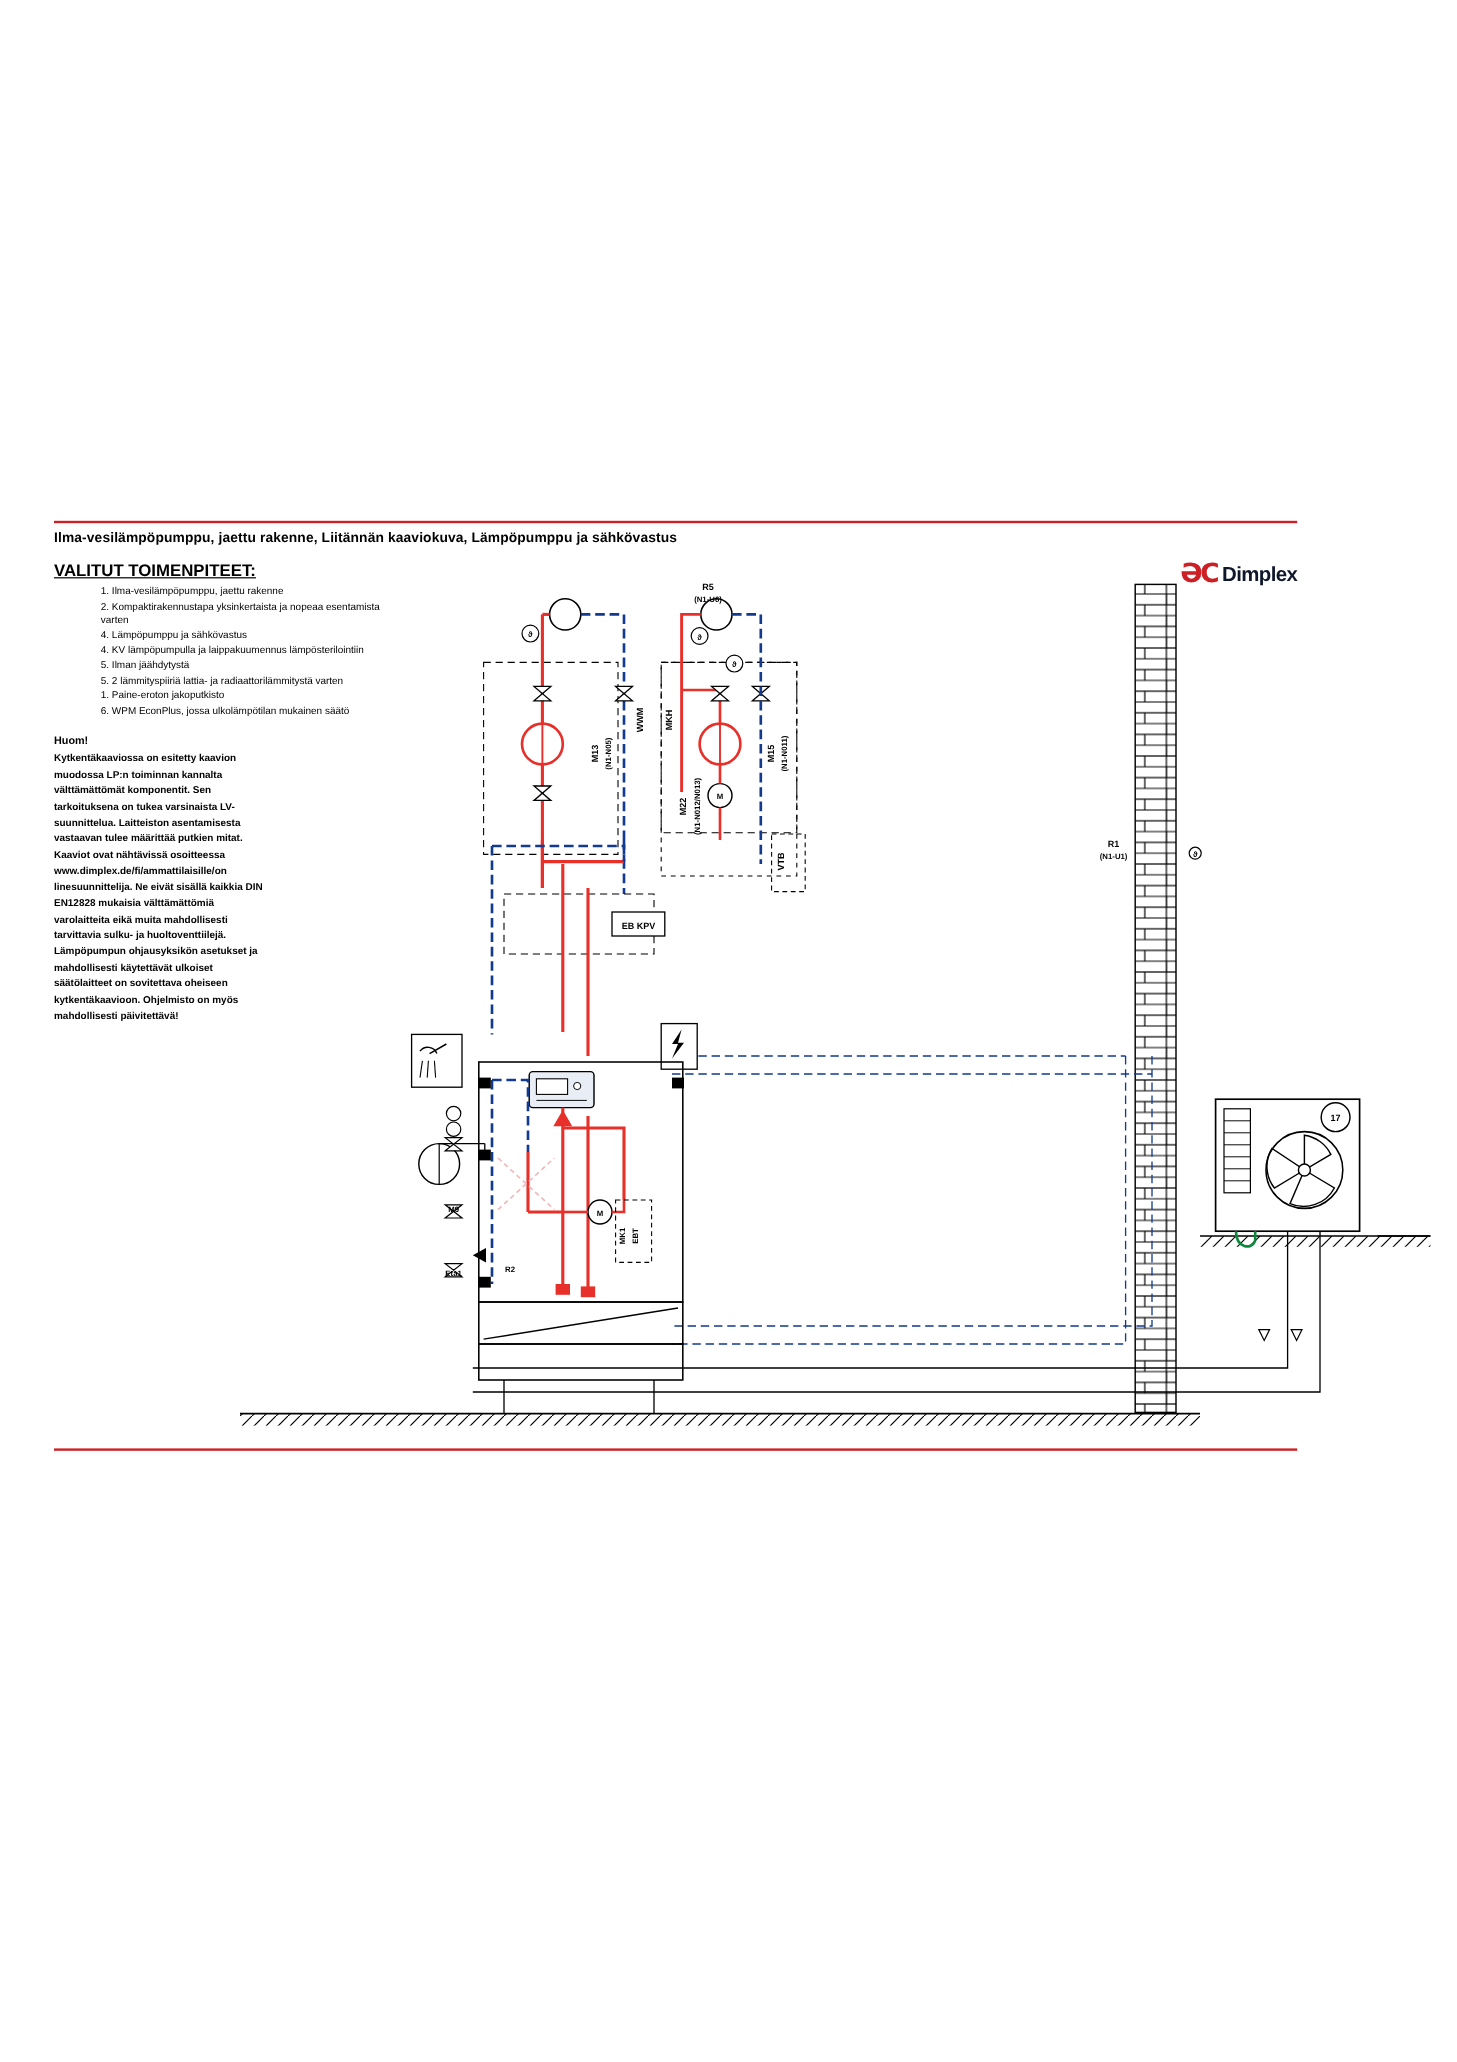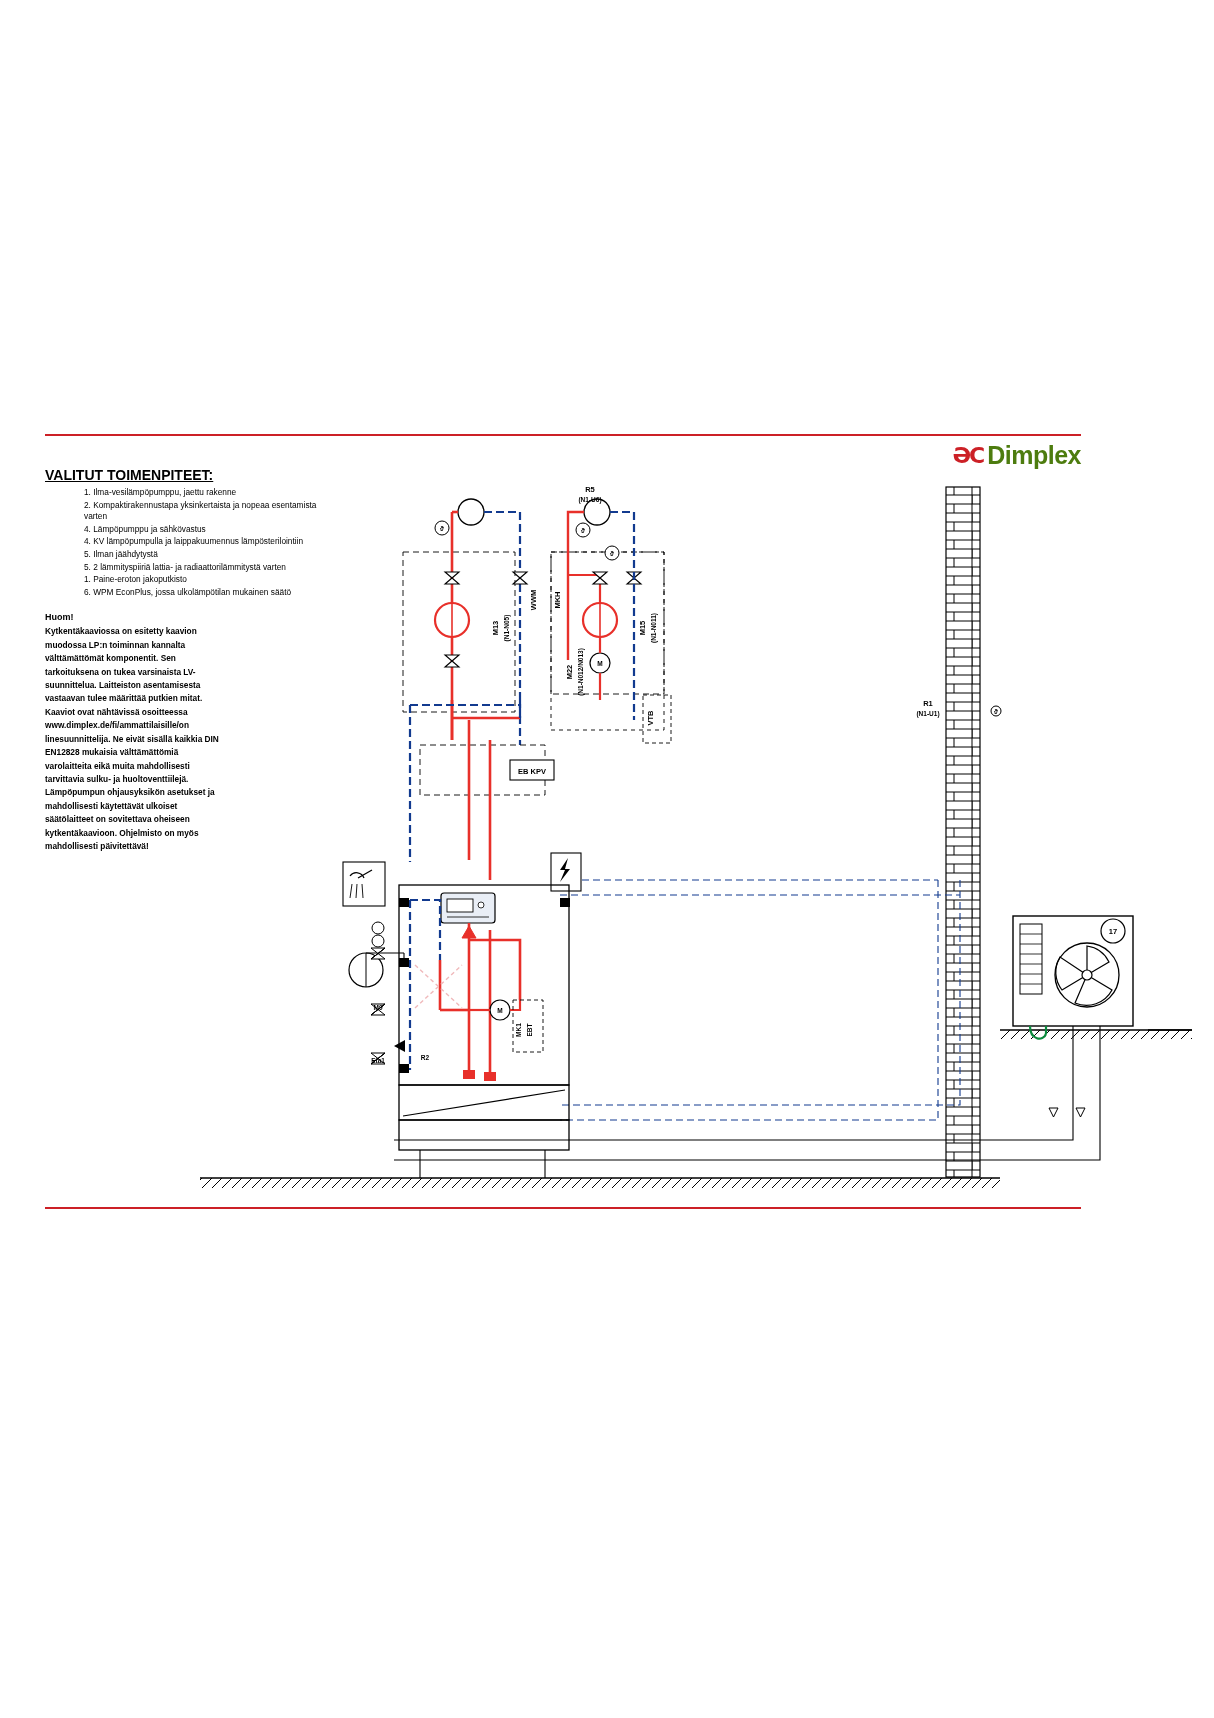--- a/index.html
+++ b/index.html
@@ -4,23 +4,23 @@
 <style>
   html,body{margin:0;padding:0;background:#ffffff;}
   body{width:1214px;height:1718px;position:relative;font-family:"Liberation Sans",sans-serif;color:#000;}
   #sheet{position:absolute;left:0;top:0;width:1214px;height:1718px;}
 
   .title{position:absolute;left:45px;top:443px;width:800px;font-size:11.5px;font-weight:bold;letter-spacing:0.1px;}
   .rule-top{position:absolute;left:45px;top:434px;width:1036px;height:2px;background:#cc2026;}
   .rule-bottom{position:absolute;left:45px;top:1207px;width:1036px;height:2px;background:#cc2026;}
 
   
-  .logo{position:absolute;right:133px;top:441px;display:flex;align-items:center;gap:4px;}
+  .logo{position:absolute;right:133px;top:466px;display:flex;align-items:center;gap:4px;}
   .logo .mark{font-size:22px;font-weight:bold;color:#cc2026;letter-spacing:-2px;font-family:"DejaVu Sans",sans-serif;}
-  .logo .word{font-size:25px;font-weight:bold;color:#4d7c0f;letter-spacing:-0.5px;}
+  .logo .word{font-size:17px;font-weight:bold;color:#0f172a;letter-spacing:-0.5px;}
 
   
   .leftcol{position:absolute;left:45px;top:467px;width:280px;}
   .lc-head{font-size:14px;font-weight:bold;text-decoration:underline;margin-bottom:4px;}
   .lc-list{list-style:none;margin:0;padding:0;}
   .lc-list li{font-size:8.3px;font-weight:normal;line-height:1.35;margin-bottom:1.5px;margin-left:39px;}
   .note-head{font-size:9px;font-weight:bold;margin-top:14px;margin-bottom:3px;}
   .note-body{font-size:8.3px;font-weight:bold;line-height:1.62;width:175px;}
 
   
@@ -28,20 +28,21 @@
 
   .lbl{font-size:7.5px;font-weight:bold;font-family:"Liberation Sans",sans-serif;}
   .lbl6{font-size:6.5px;font-weight:bold;font-family:"Liberation Sans",sans-serif;}
 </style>
 </head>
 <body>
 
 <div id="sheet">
 
   <div class="rule-top"></div>
+  <div class="title">Ilma-vesilämpöpumppu, jaettu rakenne, Liitännän kaaviokuva, Lämpöpumppu ja sähkövastus</div>
 
   <div class="logo">
     <span class="mark">ƏC</span>
     <span class="word">Dimplex</span>
   </div>
 
   <div class="leftcol">
     <div class="lc-head">VALITUT TOIMENPITEET:</div>
     <ul class="lc-list">
       <li>1. Ilma-vesilämpöpumppu, jaettu rakenne</li>

